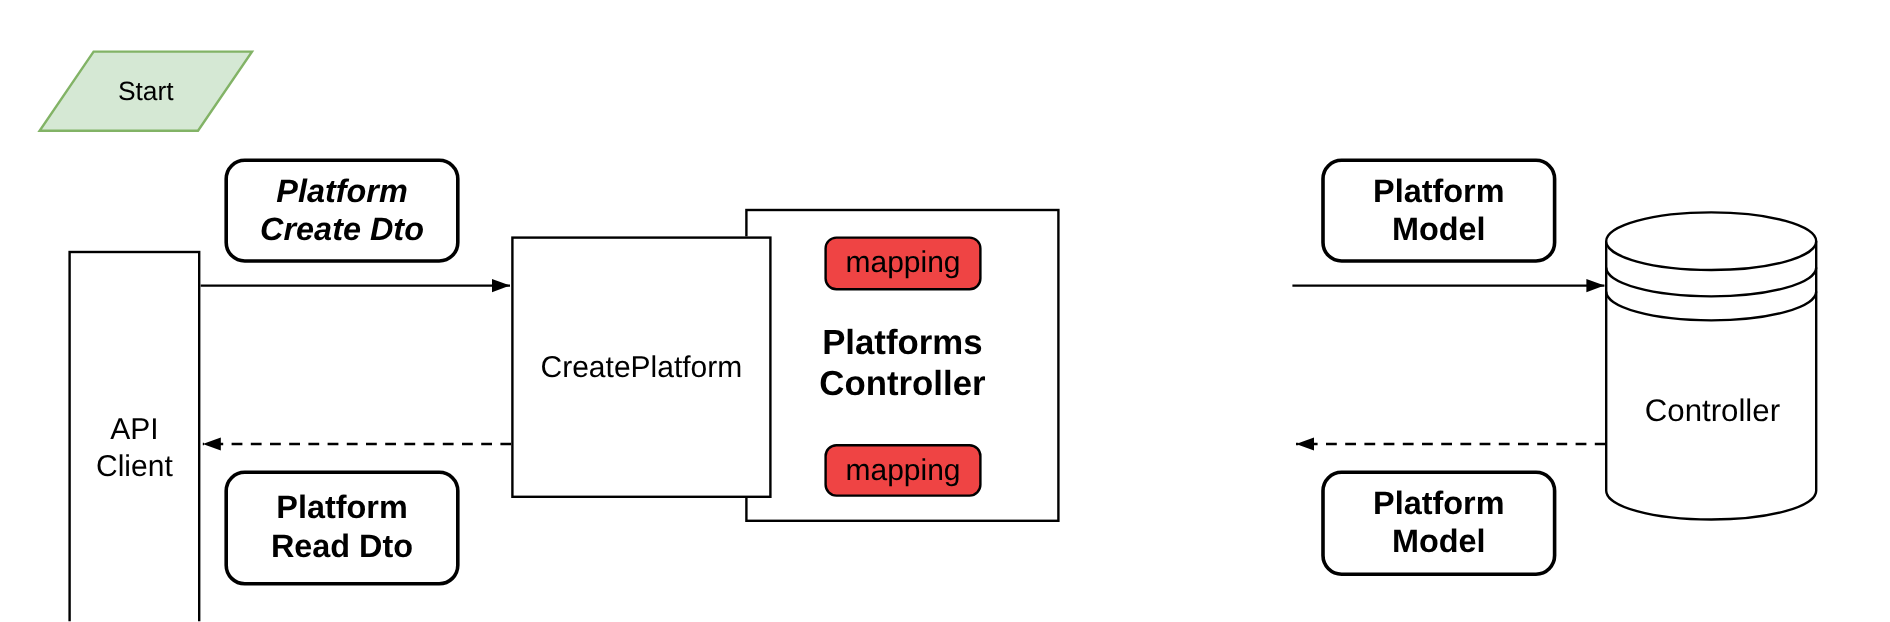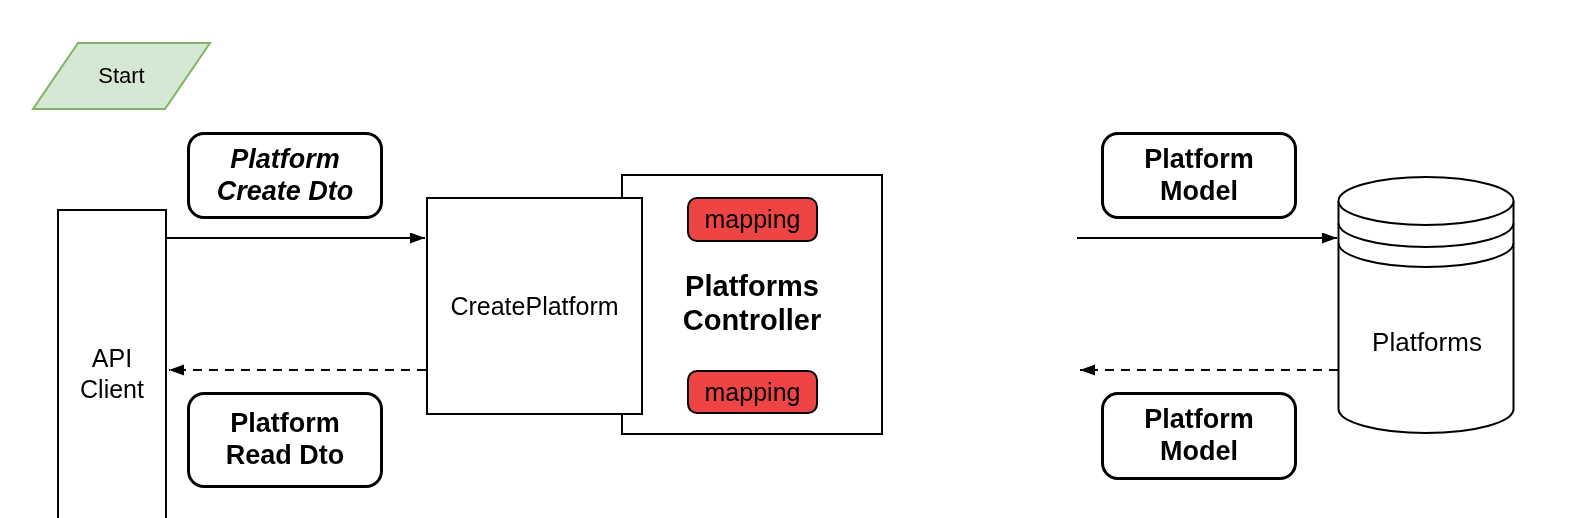--- a/index.html
+++ b/index.html
@@ -185,16 +185,16 @@
 
 
   <div class="data-label pm pm-top">
     <span class="wrap">Platform Model</span>
   </div>
   <div class="data-label pm pm-bottom">
     <span class="wrap">Platform Model</span>
   </div>
 
   <div class="pg-label">
-    <span>Platforms</span>
+    <span>Controller</span>
   </div>
 
 </div>
 
 </body></html>

